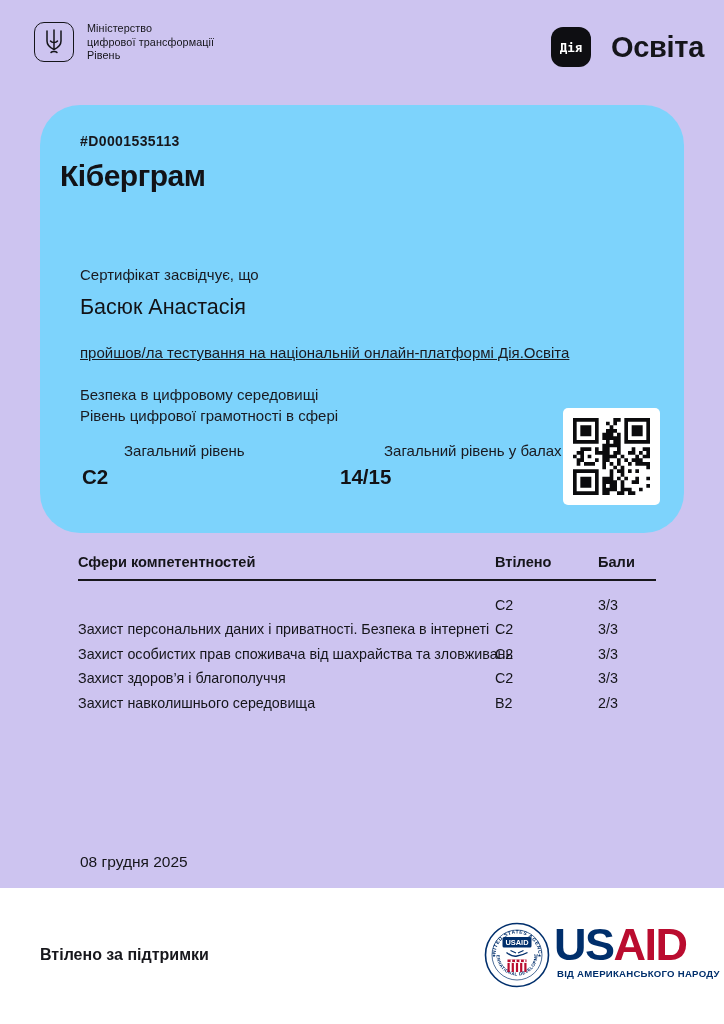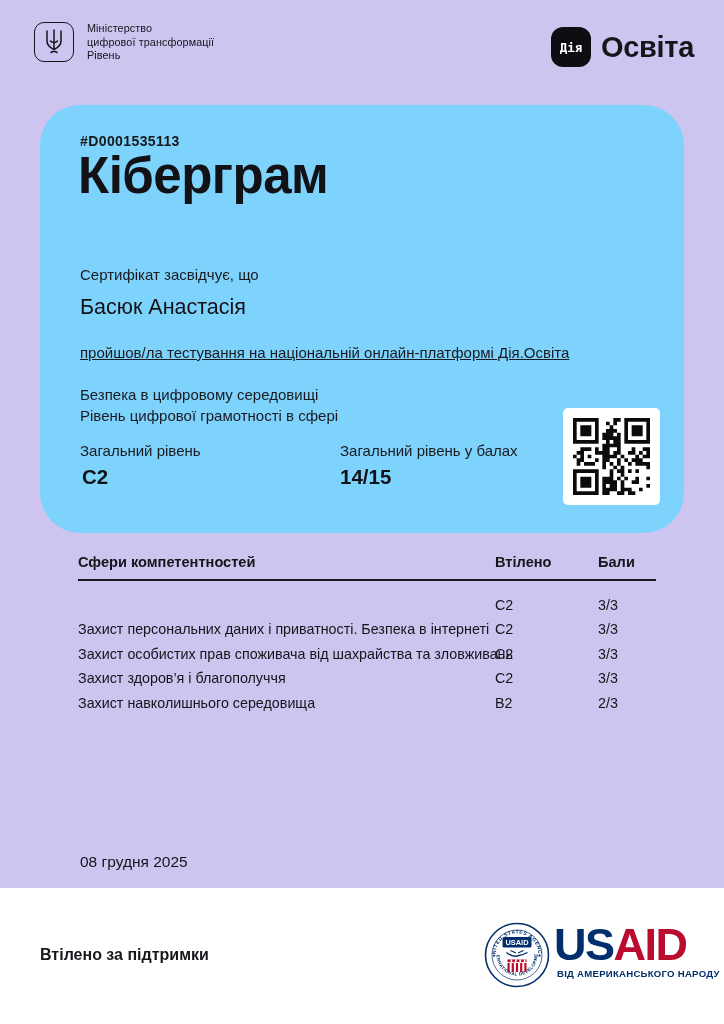--- a/index.html
+++ b/index.html
@@ -6,36 +6,36 @@
   html,body { background:#ffffff; }
   body { font-family:"Liberation Sans", sans-serif; color:#15151a; }
   .page { position:relative; width:724px; height:1024px; background:#ffffff; overflow:hidden; }
   .lavender { position:absolute; left:0; top:0; width:724px; height:888px; background:#cdc4f0; }
 
   
   .ministry { position:absolute; left:34px; top:22px; display:flex; align-items:center; gap:13px; }
   .ministry-icon { width:40px; height:40px; border:1.6px solid #15151a; border-radius:10px;
                    display:flex; align-items:center; justify-content:center; }
   .ministry-name { font-size:10.8px; line-height:13.5px; font-weight:500; letter-spacing:.1px; }
-  .brand { position:absolute; left:551px; top:27px; display:flex; align-items:center; gap:10px; }
+  .brand { position:absolute; left:551px; top:27px; display:flex; align-items:center; gap:20px; }
   .dia-badge { width:40px; height:40px; background:#0e0e12; border-radius:12px; color:#fff;
                display:flex; align-items:center; justify-content:center;
                font-family:"DejaVu Sans Mono", monospace; font-size:12.5px; font-weight:700; }
   .brand-name { font-size:29px; font-weight:700; letter-spacing:-.3px; }
 
   
   .card { position:absolute; left:40px; top:105px; width:644px; height:428px;
           background:#7dd3fc; border-radius:40px; }
   .cert-number { position:absolute; left:40px; top:28px; font-size:14px; font-weight:600; letter-spacing:.4px; color:#17171c; }
-  .cert-title  { position:absolute; left:38px; top:44px; font-size:51px; line-height:54px; font-weight:700; letter-spacing:-.5px; color:#121216; }
+  .cert-title  { position:absolute; left:20px; top:44px; font-size:30px; line-height:54px; font-weight:700; letter-spacing:-.5px; color:#121216; }
   .cert-intro  { position:absolute; left:40px; top:161px; font-size:15px; color:#1a1a20; }
   .holder-name { position:absolute; left:40px; top:190px; font-size:21.5px; font-weight:400; color:#121216; }
   .cert-desc   { position:absolute; left:40px; top:239px; font-size:15px; color:#1a1a20;text-decoration:underline; }
   .domain      { position:absolute; left:40px; top:280px; font-size:15px; line-height:20.5px; color:#1a1a20; }
-  .lvl-label   { position:absolute; top:337px; font-size:15px; color:#1a1a20; }
+  .lvl-label   { position:absolute; top:337px; font-size:15px; color:#1a1a20;margin-left:44px; }
   .lvl-value   { position:absolute; top:360px; font-size:20.5px; font-weight:700; color:#121216; }
   .col1 { left:40px; } .col1v { left:42px; } .col2 { left:300px; }
   .qr-box { position:absolute; left:523px; top:303px; width:97px; height:97px; background:#ffffff;
             border-radius:5px; display:flex; align-items:center; justify-content:center; }
 
   
   .table { position:absolute; left:78px; top:551px; width:578px; font-size:14.3px; }
   .trow { position:relative; height:24.5px; display:flex; align-items:center; }
   .trow .lvl { position:absolute; left:417px; }
   .trow .scr { position:absolute; left:520px; }

